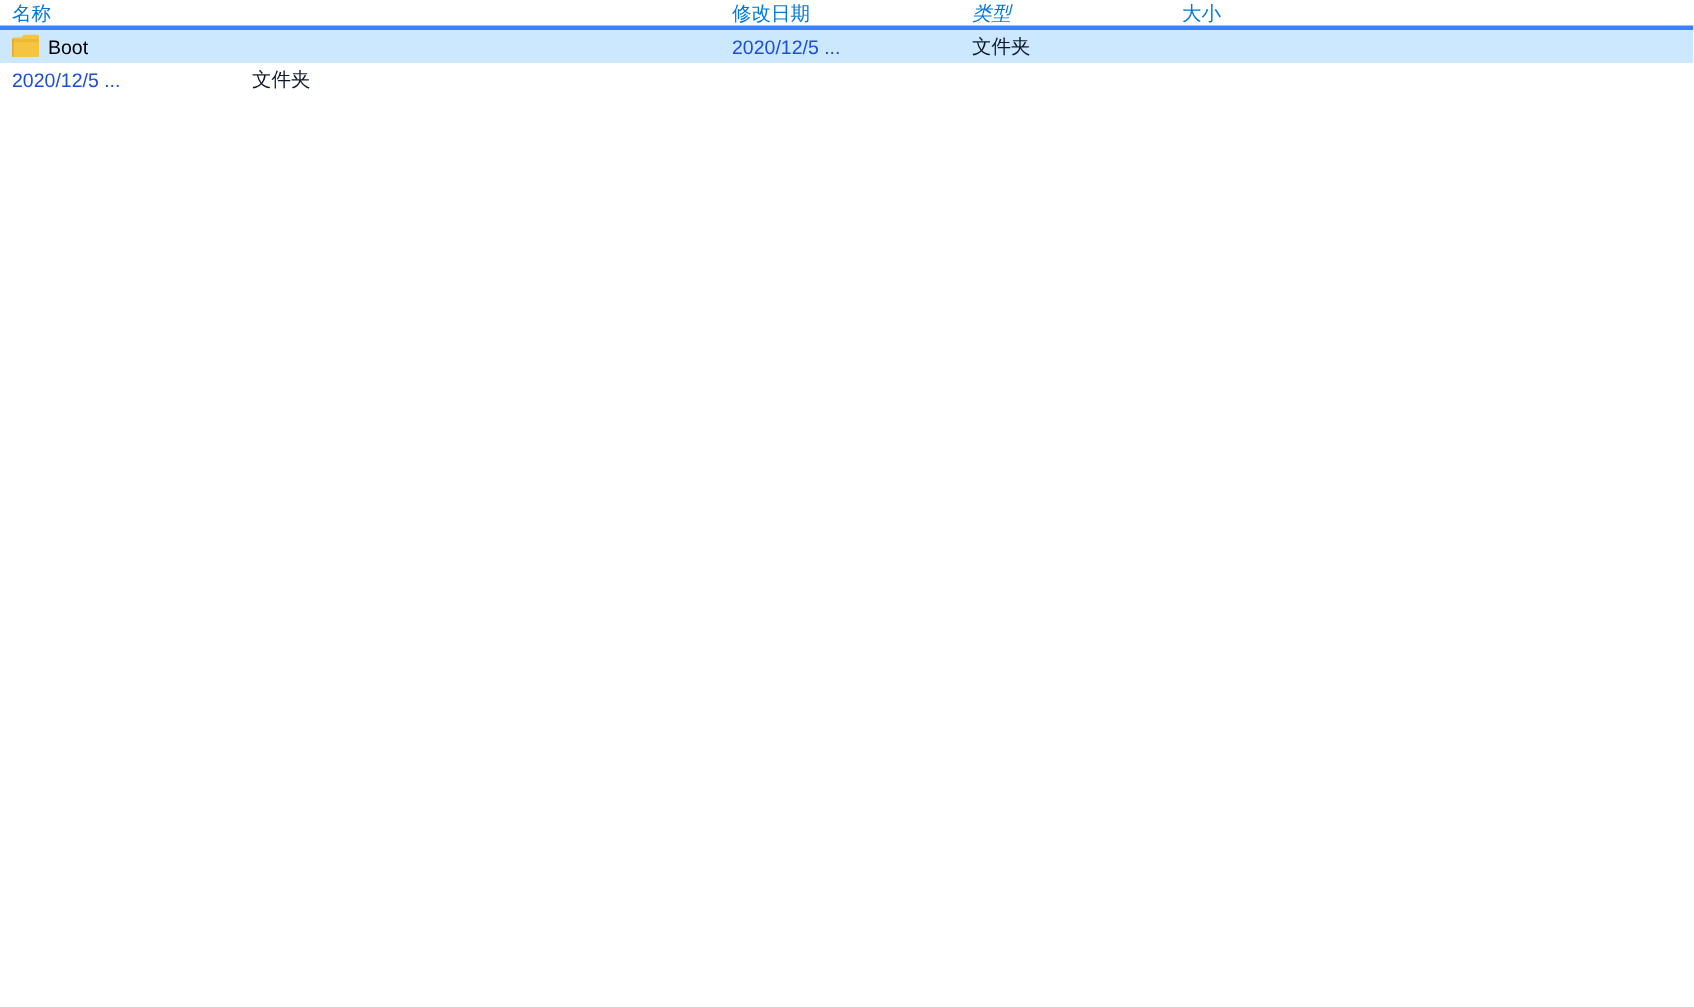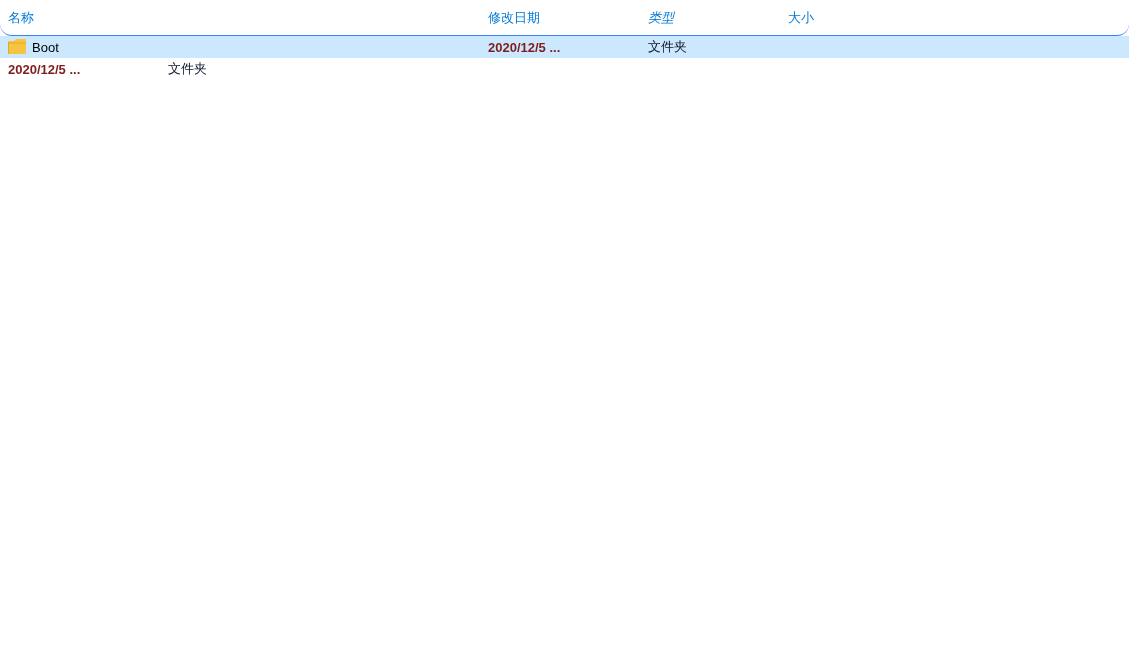--- a/index.html
+++ b/index.html
@@ -20,25 +20,24 @@
     .file-explorer {
       width: 100%;
       height: 100%;
       display: flex;
       flex-direction: column;
     }
 
     .header-row {
       display: flex;
       align-items: center;
-      height: 36px;
+      height: 20px;
       background: #ffffff;
-      border-bottom: 1px solid #3b82f6;
+      border-bottom: 3px solid #3b82f6;
       padding: 0 8px;
-      border-radius: 12px;
     }
 
     .header-cell {
       display: flex;
       align-items: center;
       color: #0078d7;
       font-size: 13px;
       cursor: pointer;
       user-select: none;
     }
@@ -88,22 +87,21 @@
 
     .file-row .cell.name {
       width: 480px;
       min-width: 480px;
       gap: 6px;
     }
 
     .file-row .cell.date {
       width: 160px;
       min-width: 160px;
-      color: #7f1d1d;
-      font-weight: bold;
+      color: #1d4ed8;
     }
 
     .file-row .cell.type {
       width: 140px;
       min-width: 140px;
       color: #0f172a;
     }
 
     .file-row .cell.size {
       width: 120px;

